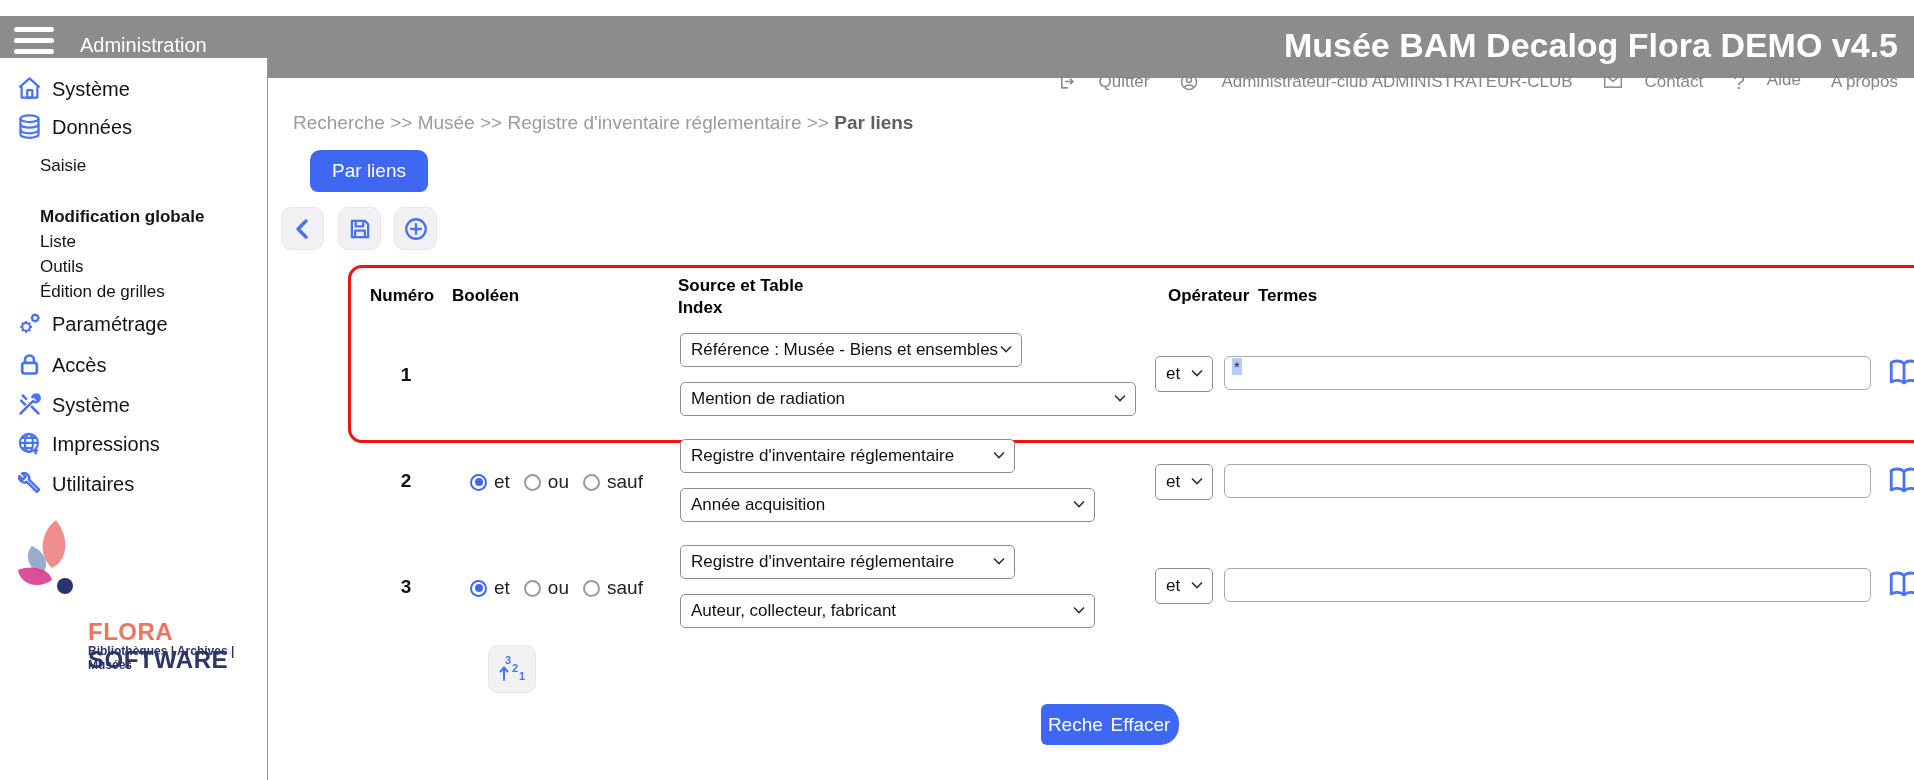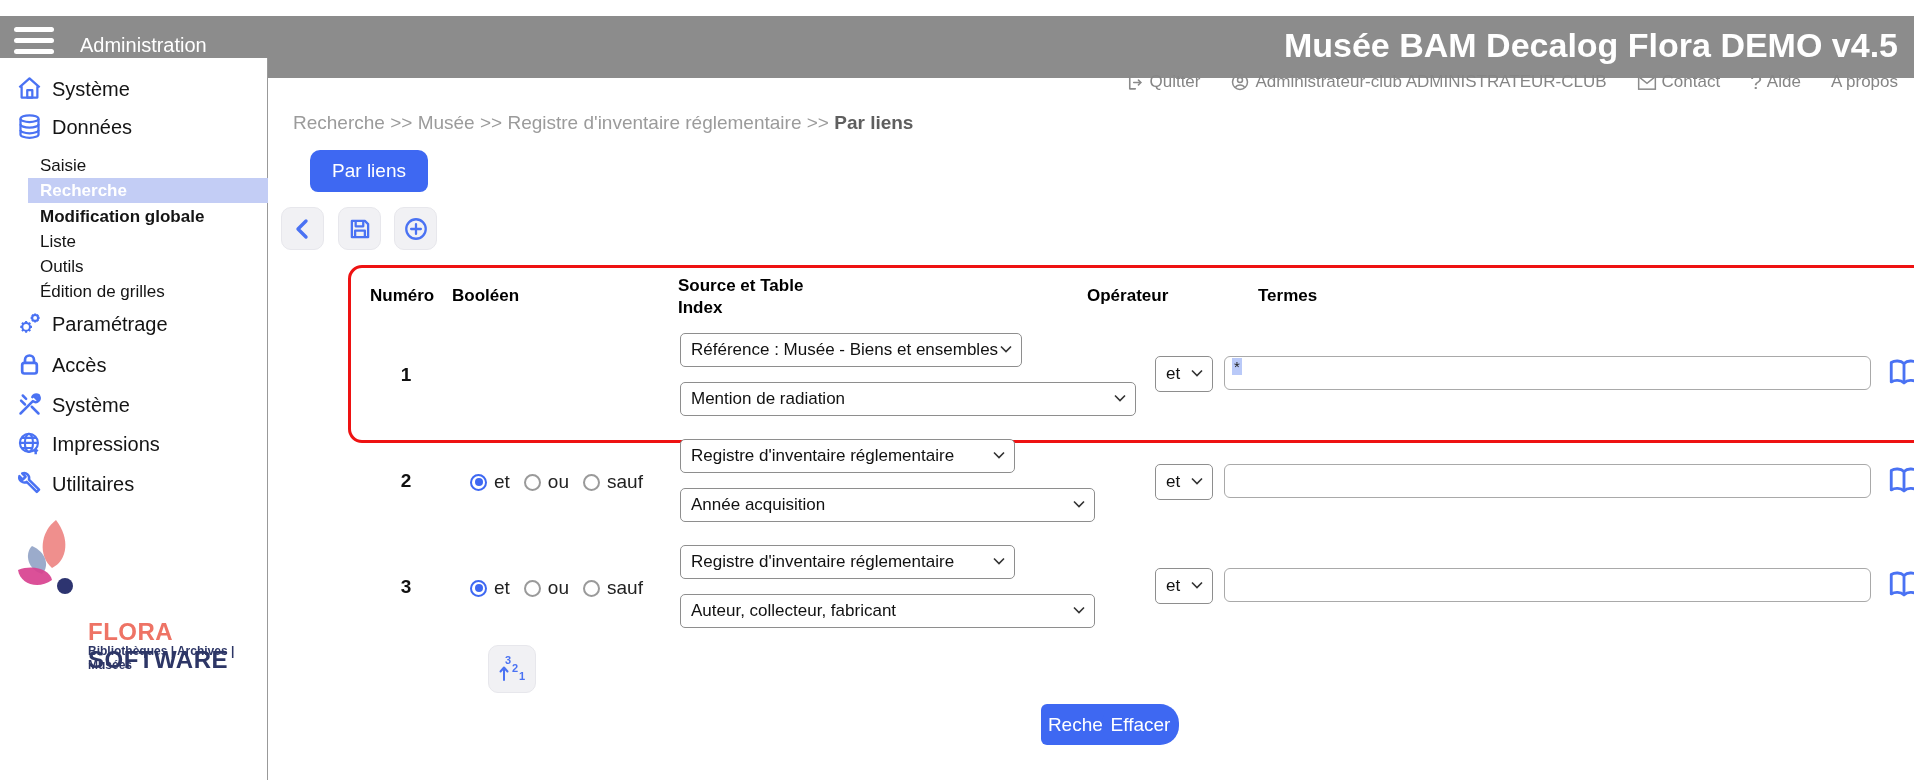--- a/index.html
+++ b/index.html
@@ -23,21 +23,21 @@
   .sub-sel{position:absolute;left:28px;width:240px;height:25px;background:#c3cdf5;}
   .sub-sel .sub-item{left:12px;color:#fff;font-weight:bold;}
   .logo-brand{position:absolute;left:88px;top:560px;font-size:24px;font-weight:bold;letter-spacing:.5px;}
   .logo-brand .flora{color:#ee7365;}
   .logo-brand .softw{color:#2d3666;}
   .logo-tag{position:absolute;left:88px;top:586px;font-size:12px;font-weight:bold;color:#2d3666;}
 
   
   .linksbar{position:absolute;top:70px;right:16px;display:flex;gap:30px;align-items:center;
             font-size:17px;color:#858585;}
-  .linksbar .link{display:flex;align-items:center;gap:5px;cursor:pointer;white-space:nowrap;}
+  .linksbar .link{display:flex;align-items:flex-start;gap:22px;cursor:pointer;white-space:nowrap;}
   .qmark{font-size:21px;color:#8a8a8a;}
 
   
   .breadcrumb{position:absolute;left:293px;top:112px;font-size:19px;color:#9b9b9b;}
   .breadcrumb b{color:#5f5f5f;}
   .tab{position:absolute;left:310px;top:150px;width:118px;height:42px;background:#3e68f2;color:#fff;
        font-size:19px;border-radius:10px 10px 8px 8px;display:flex;align-items:center;justify-content:center;cursor:pointer;}
   .toolbtn{position:absolute;top:207px;width:43px;height:43px;background:#f1f1f4;border:1px solid #e7e7ec;
            border-radius:10px;box-sizing:border-box;display:flex;align-items:center;justify-content:center;cursor:pointer;}
 
@@ -93,23 +93,20 @@
       <svg class="nicon" viewBox="0 0 24 24" fill="none" stroke="#4a72f3" stroke-width="2">
           <ellipse cx="12" cy="5" rx="8" ry="3"></ellipse>
           <path d="M4 5v5c0 1.7 3.6 3 8 3s8-1.3 8-3V5"></path>
           <path d="M4 10v5c0 1.7 3.6 3 8 3s8-1.3 8-3v-5"></path>
           <path d="M4 15v4c0 1.7 3.6 3 8 3s8-1.3 8-3v-4"></path>
         </svg>
       <span class="nlabel">Données</span>
     </div>
 
     <div class="sub-item" style="top:95px;">Saisie</div>
-    <div class="sub-sel" style="top:120px;">
-      <div class="sub-item" style="top:0;">Recherche</div>
-    </div>
     <div class="sub-item" style="top:146px;font-weight:bold;">Modification globale</div>
     <div class="sub-item" style="top:171px;">Liste</div>
     <div class="sub-item" style="top:196px;">Outils</div>
     <div class="sub-item" style="top:221px;">Édition de grilles</div>
 
     <div class="nav-item" style="top:249px;">
       <svg class="nicon" viewBox="0 0 24 24" fill="none" stroke="#4a72f3" stroke-width="1.8">
           <circle cx="9" cy="15" r="3.4"></circle>
           <path d="M9 9.8v2M9 18.2v2M3.8 15h2M12.2 15h2M5.3 11.3l1.4 1.4M11.3 17.3l1.4 1.4M12.7 11.3l-1.4 1.4M6.7 17.3l-1.4 1.4"></path>
           <circle cx="17" cy="7" r="2.6"></circle>
@@ -213,21 +210,21 @@
         <path d="M12 7.5v9M7.5 12h9"></path>
       </svg>
   </div>
 
   <div class="redbox"></div>
 
   <div class="colhead" style="left:370px;top:286px;">Numéro</div>
   <div class="colhead" style="left:452px;top:286px;text-align:right;">Booléen</div>
   <div class="colhead" style="left:678px;top:276px;">Source et Table</div>
   <div class="colhead" style="left:678px;top:298px;">Index</div>
-  <div class="colhead" style="left:1087px;top:286px;">Opérateur</div>
+  <div class="colhead" style="left:1168px;top:286px;">Opérateur</div>
   <div class="colhead" style="left:1258px;top:286px;">Termes</div>
 
   <div class="rownum" style="left:393px;top:364px;">1</div>
   <div class="sel" style="left:680px;top:333px;width:342px;">
     <span>Référence : Musée - Biens et ensembles</span>
     <svg class="chev" width="12" height="8" viewBox="0 0 12 8" fill="none" stroke="#333" stroke-width="1.6">
         <path d="M1 1.5 L6 6.5 L11 1.5"></path>
       </svg>
   </div>
   <div class="sel" style="left:680px;top:382px;width:456px;">

